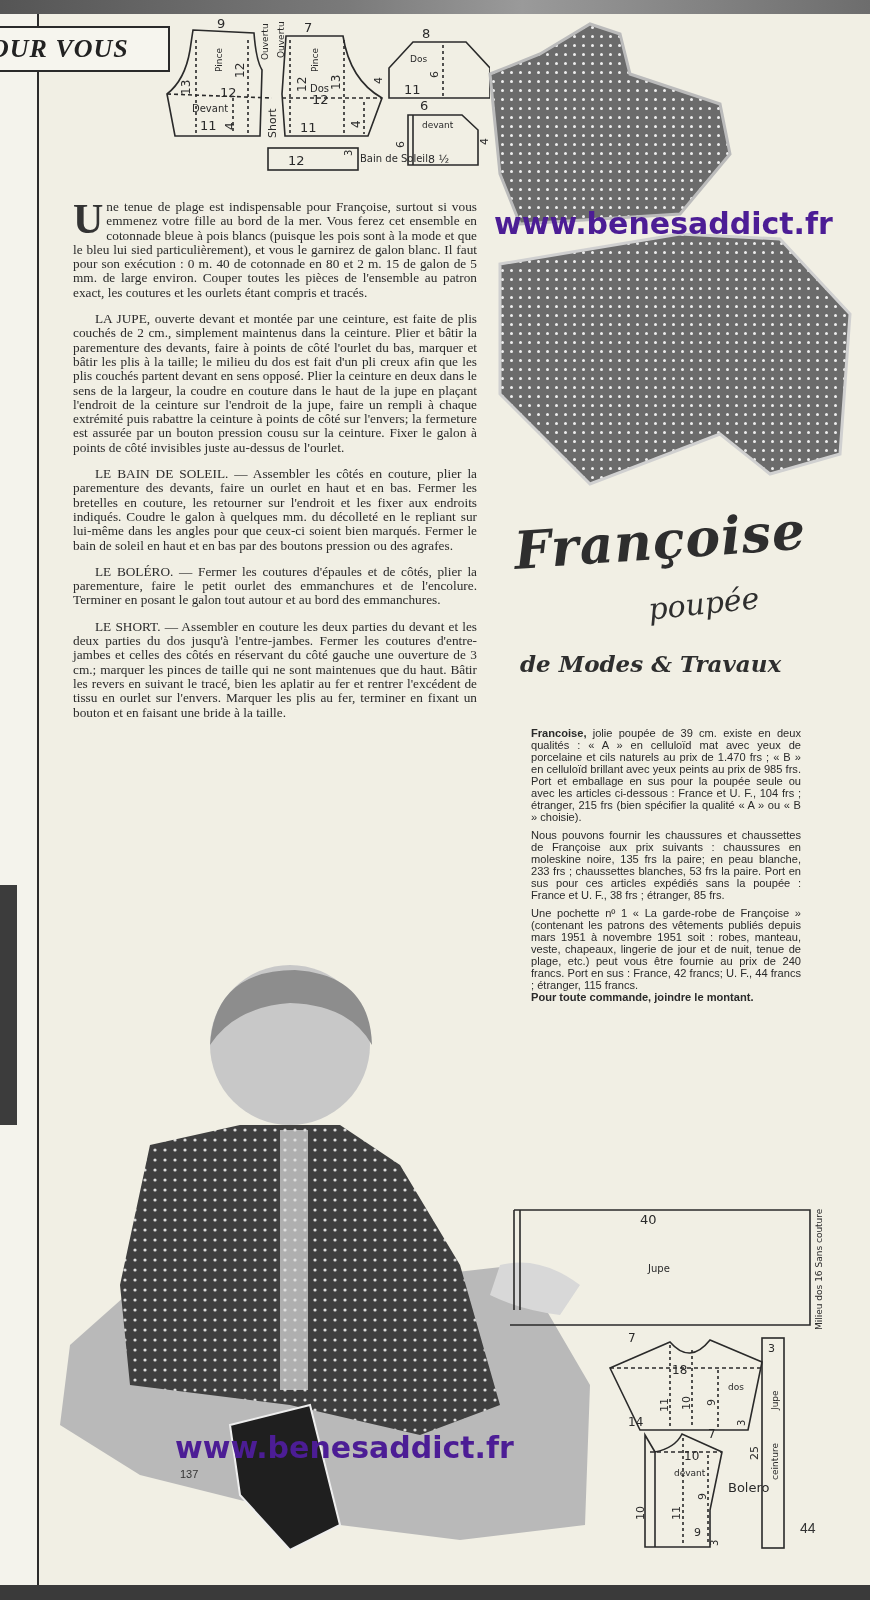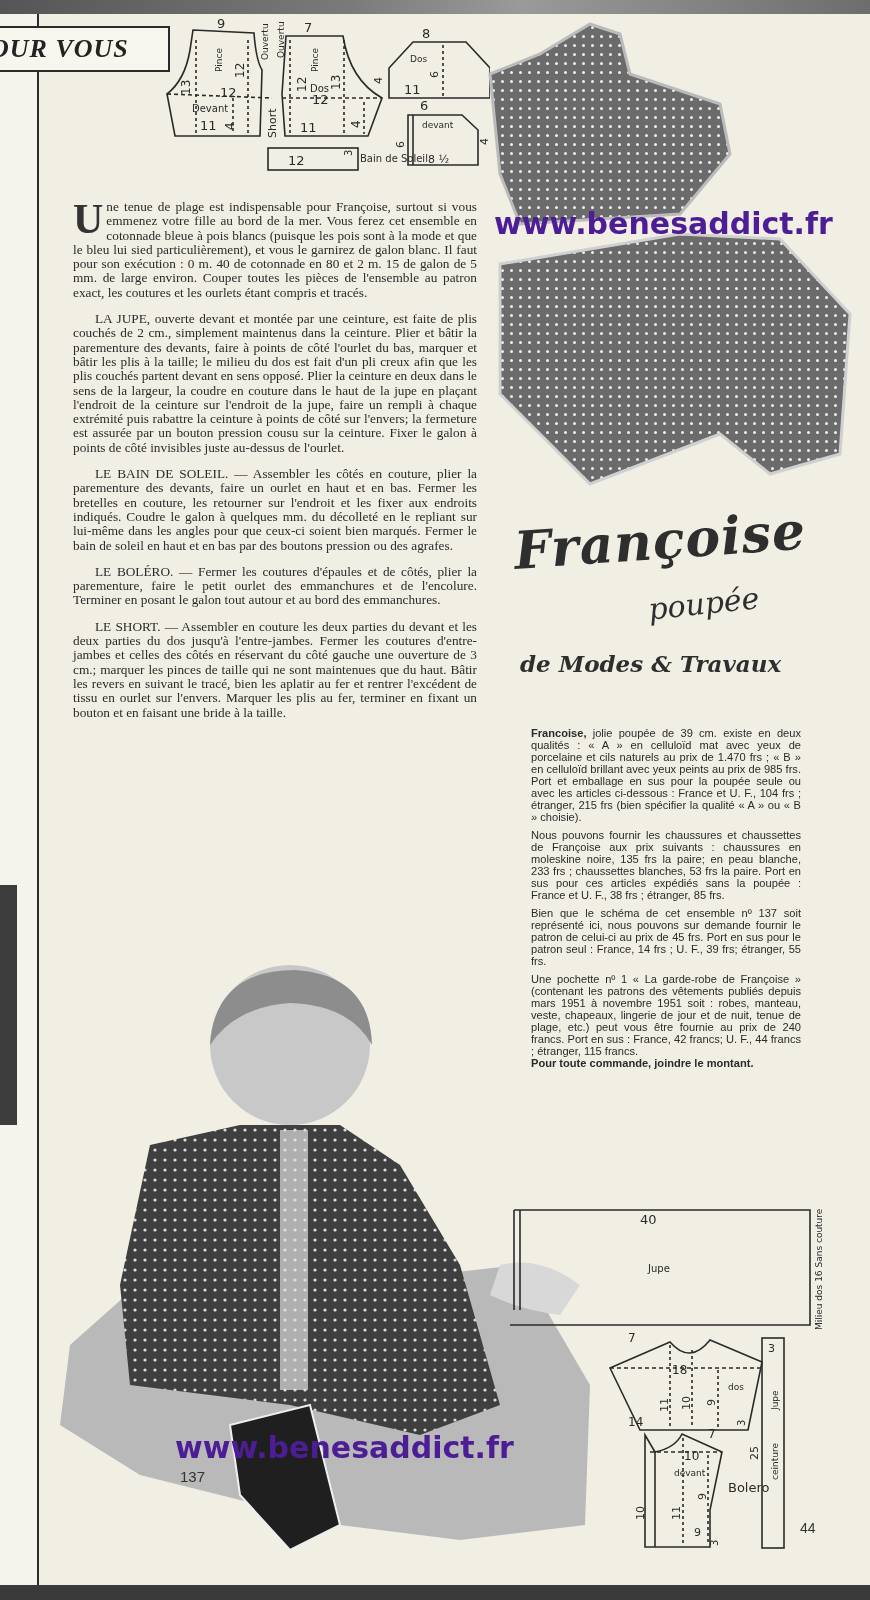--- a/index.html
+++ b/index.html
@@ -127,42 +127,41 @@
 
 <div class="title-block">
   <div class="title-main">Françoise</div>
   <div class="title-sub">poupée</div>
   <div class="title-by">de Modes &amp; Travaux</div>
 </div>
 
 <div class="info-text">
   <p><b>Francoise,</b> <span>jolie poupée de 39 cm. existe en deux qualités : « A » en celluloïd mat avec yeux de porcelaine et cils naturels au prix de 1.470 frs ; « B » en celluloïd brillant avec yeux peints au prix de 985 frs. Port et emballage en sus pour la poupée seule ou avec les articles ci-dessous : France et U. F., 104 frs ; étranger, 215 frs (bien spécifier la qualité « A » ou « B » choisie).</span></p>
   <p>Nous pouvons fournir les chaussures et chaussettes de Françoise aux prix suivants : chaussures en moleskine noire, 135 frs la paire; en peau blanche, 233 frs ; chaussettes blanches, 53 frs la paire. Port en sus pour ces articles expédiés sans la poupée : France et U. F., 38 frs ; étranger, 85 frs.</p>
-  <p>Bien que le schéma de cet ensemble nº 137 soit représenté ici, nous pouvons sur demande fournir le patron de celui-ci au prix de 45 frs. Port en sus pour le patron seul : France, 14 frs ; U. F., 39 frs; étranger, 55 frs.</p>
   <p style="margin-bottom:0">Une pochette nº 1 « La garde-robe de Françoise » (contenant les patrons des vêtements publiés depuis mars 1951 à novembre 1951 soit : robes, manteau, veste, chapeaux, lingerie de jour et de nuit, tenue de plage, etc.) peut vous être fournie au prix de 240 francs. Port en sus : France, 42 francs; U. F., 44 francs ; étranger, 115 francs.</p>
   <p style="font-weight:bold">Pour toute commande, joindre le montant.</p>
 </div>
 
 <svg class="photo" style="left:40px;top:965px;" width="560" height="615" viewBox="0 0 560 615">
   <defs>
     <pattern id="dots2" width="10" height="10" patternUnits="userSpaceOnUse">
       <rect width="10" height="10" fill="#3f3f3f"></rect>
       <circle cx="5" cy="5" r="1.6" fill="#dcdcdc"></circle>
     </pattern>
   </defs>
   <path d="M30 380 L120 300 L300 320 L480 300 L550 420 L545 560 L420 575 L300 560 L100 510 L20 460 Z" fill="#b9b9b9"></path>
   <ellipse cx="250" cy="80" rx="80" ry="80" fill="#c8c8c8"></ellipse>
   <path d="M170 80 Q175 5 255 5 Q330 10 332 80 Q310 40 250 38 Q195 42 170 80 Z" fill="#8d8d8d"></path>
   <path d="M110 180 L200 160 L300 160 L360 200 L420 300 L460 440 L380 470 L250 440 L90 420 L80 320 Z" fill="url(#dots2)"></path>
   <rect x="240" y="165" width="28" height="260" fill="#e0e0e0" opacity="0.7"></rect>
   <path d="M190 460 L270 440 L300 560 L250 585 L200 530 Z" fill="#1f1f1f" stroke="#eee" stroke-width="2"></path>
   <path d="M460 300 Q500 290 540 320 L520 350 Q480 345 450 330 Z" fill="#d8d8d8"></path>
 </svg>
 <div class="watermark wm2">www.benesaddict.fr</div>
-<div class="page-num" style="left:180px;top:1468px;font-size:15px;">137</div>
+<div class="page-num" style="left:180px;top:1468px;font-size:11px;">137</div>
 
 <svg class="photo" style="left:500px;top:1190px;" width="330" height="360" viewBox="0 0 330 360">
   <g fill="none" stroke="#2a2a2a" stroke-width="1.6">
     <path d="M14 20 L14 120 M20 20 L20 120 M14 20 L310 20 L310 135 L10 135"></path>
   </g>
   <text x="140" y="34" font-size="13">40</text>
   <text x="148" y="82" font-size="10">Jupe</text>
   <text x="322" y="140" font-size="9" transform="rotate(-90 322 140)">Milieu dos 16 Sans couture</text>
 
   <g fill="none" stroke="#2a2a2a" stroke-width="1.6">

